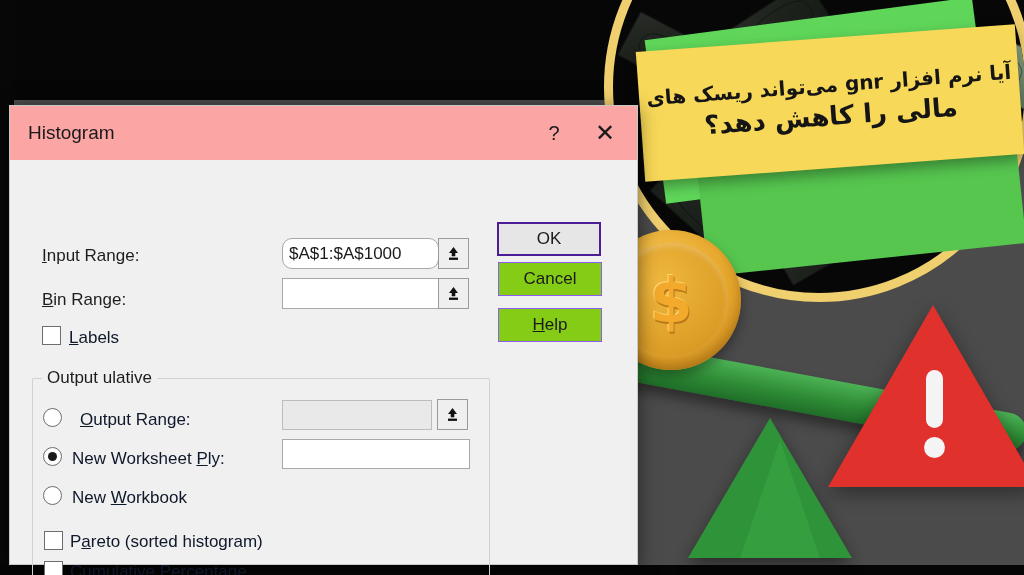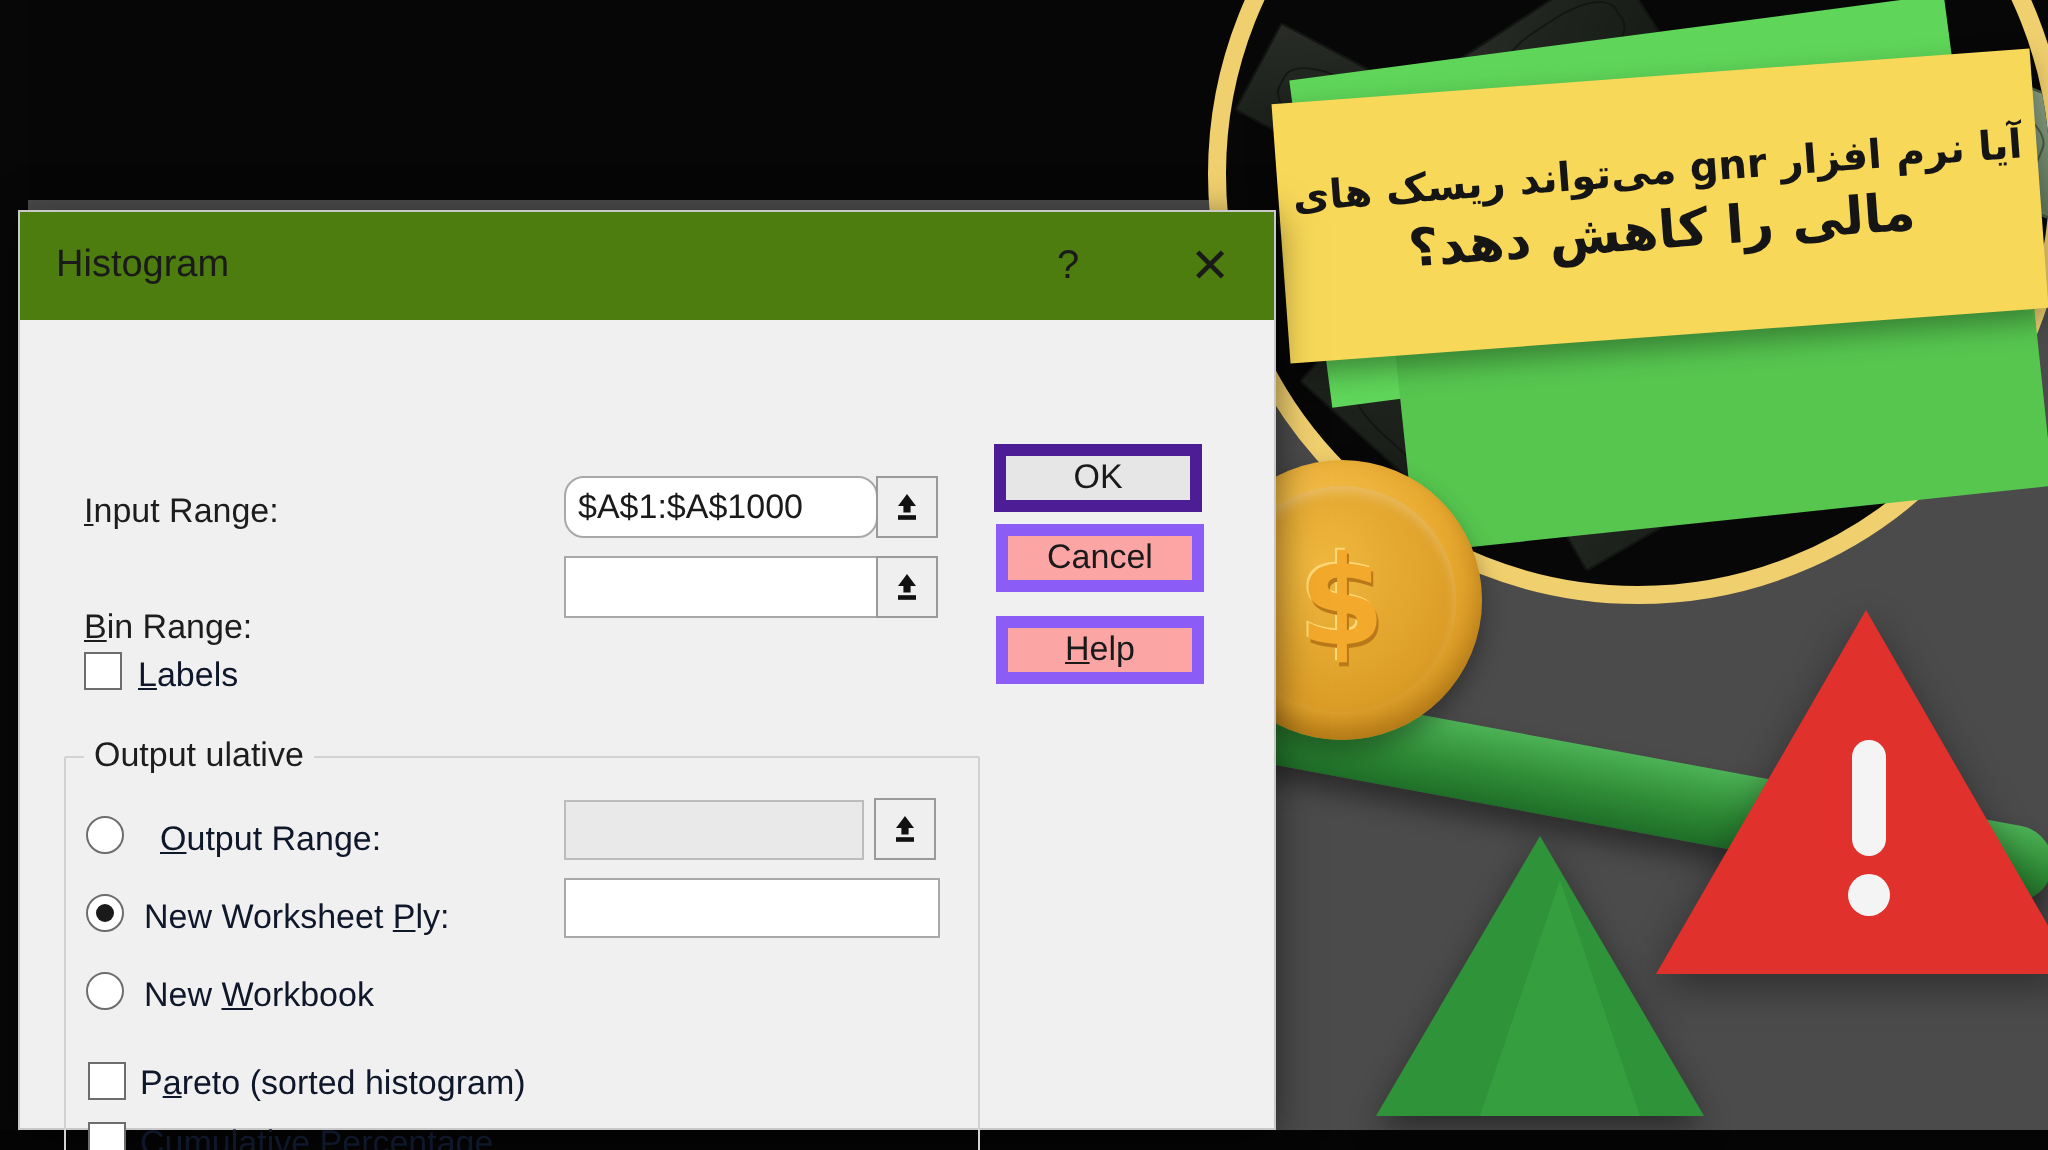--- a/index.html
+++ b/index.html
@@ -99,22 +99,22 @@
 
   
   .dialog{
     position:absolute;left:9px;top:105px;width:629px;height:460px;
     background:#f0f0f0;border:1px solid #c8c8c8;
     box-shadow:0 4px 18px rgba(0,0,0,.5);
     box-sizing:border-box;
     color:#1d1d1d;
   }
   .titlebar{
-    height:54px;background:#4d7c0f;display:flex;align-items:center;
-    padding:0 4px 0 18px;box-sizing:border-box;gap:20px;
+    height:54px;background:#fca5a5;display:flex;align-items:center;
+    padding:0 4px 0 18px;box-sizing:border-box;
   }
   .title-text{font-size:19px;color:#1a1a1a;flex:1;}
   .tb-btn{
     width:46px;height:52px;display:flex;align-items:center;justify-content:center;
     font-size:20px;color:#1a1a1a;cursor:default;
   }
   .tb-btn.close{font-size:24px;width:56px;}
 
   .body{position:relative;height:405px;padding:0;}
 
@@ -152,26 +152,26 @@
   .rad{
     position:absolute;width:19px;height:19px;border-radius:50%;background:#fff;
     border:1px solid #6d6d6d;box-sizing:border-box;
     display:flex;align-items:center;justify-content:center;
   }
   .rad .dot{width:9px;height:9px;border-radius:50%;background:#1a1a1a;}
 
   .opt-label{position:absolute;font-size:17px;color:#0f172a;white-space:nowrap;}
 
   .btn{
-    position:absolute;width:104px;height:34px;background:#fca5a5;
-    border:6px solid #8b5cf6;box-sizing:border-box;
+    position:absolute;width:104px;height:34px;background:#84cc16;
+    border:1px solid #8b5cf6;box-sizing:border-box;
     display:flex;align-items:center;justify-content:center;
     font-size:17px;color:#1a1a1a;
   }
-  .btn.default{border:6px solid #4c1d95;background:#e6e6e6;}
+  .btn.default{border:2px solid #4c1d95;background:#e6e6e6;}
 </style>
 </head>
 <body>
 
 <div id="stage">
 
   <div class="bg-grey"></div>
   <div class="bg-black-top"></div>
   <div class="bg-black-left"></div>
   <div class="bg-black-bottom"></div>
@@ -220,21 +220,21 @@
 
       <div class="field-label" style="left:32px;top:86px;"><span class="u">I</span>nput Range:</div>
       <div class="txtbox" style="left:272px;top:78px;width:157px;height:31px;border-radius:10px;">$A$1:$A$1000</div>
       <div class="picker" style="left:428px;top:78px;">
         <svg width="17" height="17" viewBox="0 0 17 17">
             <path d="M8.5 2 L13 8 L10.3 8 L10.3 11.2 L6.7 11.2 L6.7 8 L4 8 Z" fill="#111"></path>
             <rect x="4" y="12.6" width="9" height="2.3" fill="#111"></rect>
           </svg>
       </div>
 
-      <div class="field-label" style="left:32px;top:144px;"><span class="u">B</span>in Range:</div>
+      <div class="field-label" style="left:32px;top:130px;"><span class="u">B</span>in Range:</div>
       <div class="txtbox" style="left:272px;top:118px;width:157px;height:31px;"></div>
       <div class="picker" style="left:428px;top:118px;">
         <svg width="17" height="17" viewBox="0 0 17 17">
             <path d="M8.5 2 L13 8 L10.3 8 L10.3 11.2 L6.7 11.2 L6.7 8 L4 8 Z" fill="#111"></path>
             <rect x="4" y="12.6" width="9" height="2.3" fill="#111"></rect>
           </svg>
       </div>
 
       <div class="chk" style="left:32px;top:166px;"></div>
       <div class="opt-label" style="left:59px;top:168px;"><span class="u">L</span>abels</div>

